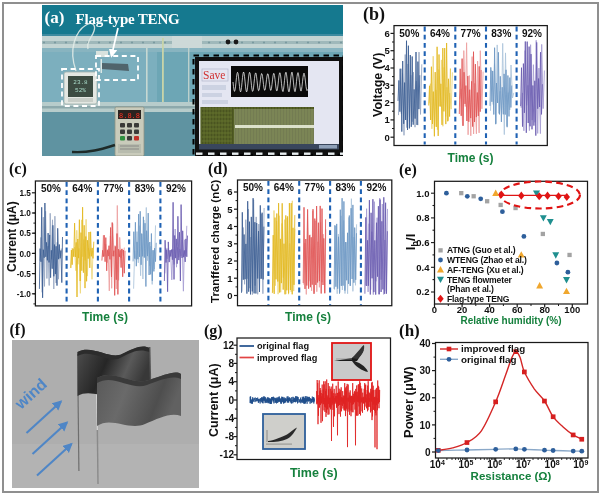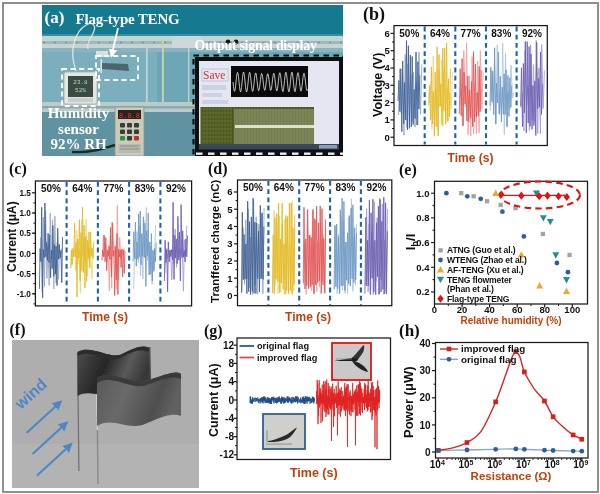--- a/index.html
+++ b/index.html
@@ -9,21 +9,21 @@
 svg text.tk{font-family:"Liberation Sans",sans-serif;fill:#111;}
 .b7{font-size:7px;font-weight:bold;}
 .b85{font-size:8.2px;font-weight:bold;}
 .b88{font-size:8.6px;font-weight:bold;letter-spacing:-0.15px;}
 .b92{font-size:9.2px;font-weight:bold;}
 .b95{font-size:9.5px;font-weight:bold;}
 .b98{font-size:9.8px;font-weight:bold;}
 .b10{font-size:10px;font-weight:bold;}
 .plab{position:absolute;font-family:"Liberation Serif",serif;font-weight:bold;font-size:17px;color:#111;}
 .alab{position:absolute;font-family:"Liberation Serif",serif;font-weight:bold;color:#fff;}
-.xlab{position:absolute;font-weight:bold;font-size:12px;color:#c2410c;text-align:center;width:160px;}
+.xlab{position:absolute;font-weight:bold;font-size:12px;color:#15803d;text-align:center;width:160px;}
 .ylab{position:absolute;font-weight:bold;font-size:12px;color:#111;white-space:nowrap;line-height:1;transform:rotate(-90deg);transform-origin:left top;}
 </style></head>
 <body>
 <div class="frame"></div>
 
 <div class="abs" style="left:41.5px;top:5px;width:301px;height:151px;">
 <svg width="301" height="151" viewBox="0 0 301 151">
       <rect x="0" y="0" width="301" height="151" fill="#6da6b5"></rect>
 <rect x="0" y="0" width="301" height="29" fill="#15798f"></rect>
 <rect x="0" y="29" width="301" height="5" fill="#3d8ba0"></rect>
@@ -217,22 +217,20 @@
 <rect x="298" y="147.5" width="6.5" height="2.4" fill="#e8eef0"></rect>
 <defs>
         <marker id="aw" markerWidth="6.5" markerHeight="6" refX="4" refY="2.5" orient="auto">
           <path d="M0,0 L5,2.5 L0,5 Z" fill="#fff"></path>
         </marker>
       </defs>
 <line x1="76" y1="23" x2="69.5" y2="51" stroke="#fff" stroke-width="1.7" marker-end="url(#aw)"></line>
     </svg>
 <div class="alab" style="left:3px;top:3px;font-size:17px;">(a)</div>
 <div class="alab" style="left:34px;top:6px;font-size:15px;letter-spacing:-0.2px;">Flag-type TENG</div>
-<div class="alab" style="left:153px;top:33px;font-size:14px;letter-spacing:-0.3px;">Output signal display</div>
-<div class="alab" style="left:4px;top:101px;width:66px;text-align:center;font-size:15px;line-height:15.5px;">Humidity<br>sensor<br>92% RH</div>
 </div>
 
 <svg class="abs" style="left:0;top:0;" width="600" height="494" viewBox="0 0 600 494">
 <path d="M398.5,115.1 L399.7,68.8 L401.3,113.6 L402.5,73.3 L404.0,135.3 L405.2,54.5 L406.8,127.6 L408.0,64.0 L409.5,121.3 L410.8,75.2 L412.3,121.7 L413.5,72.2 L415.0,127.2 L416.3,81.2 L417.8,125.1 L419.0,52.1 L420.5,114.4 L421.8,64.3" fill="none" stroke="#9aa9c4" stroke-width="0.9"></path>
 <path d="M398.0,100.9 L398.9,80.4 L399.9,111.7 L400.8,68.7 L401.8,131.6 L402.7,61.0 L403.7,123.8 L404.6,82.6 L405.6,120.0 L406.5,40.7 L407.5,130.0 L408.4,45.7 L409.4,128.4 L410.3,55.0 L411.3,126.8 L412.2,56.5 L413.2,124.7 L414.1,89.4 L415.1,118.6 L416.0,52.0 L417.0,124.9 L417.9,61.6 L418.9,109.1 L419.8,75.2" fill="none" stroke="#3c5f94" stroke-width="0.85"></path>
 <path d="M429.2,103.2 L430.4,83.7 L431.9,128.8 L433.2,56.2 L434.7,126.3 L435.9,89.8 L437.4,129.7 L438.7,69.6 L440.2,106.9 L441.4,59.9 L442.9,126.3 L444.2,67.4 L445.7,116.4 L446.9,87.3 L448.4,120.6 L449.7,93.2 L451.2,109.2 L452.4,72.3" fill="none" stroke="#eed87e" stroke-width="0.9"></path>
 <path d="M428.7,105.5 L429.5,85.8 L430.6,120.0 L431.4,66.7 L432.5,124.0 L433.3,91.6 L434.4,136.3 L435.2,72.1 L436.3,126.9 L437.1,46.8 L438.2,135.9 L439.0,54.5 L440.1,106.2 L440.9,83.8 L442.0,124.9 L442.8,48.1 L443.9,111.4 L444.7,48.1 L445.8,124.1 L446.6,43.0 L447.7,121.3 L448.5,78.8 L449.6,116.5 L450.4,68.5" fill="none" stroke="#e3b820" stroke-width="0.85"></path>
 <path d="M459.8,98.7 L461.1,88.8 L462.6,125.5 L463.8,50.6 L465.3,106.5 L466.6,42.7 L468.1,134.8 L469.3,75.5 L470.8,135.8 L472.1,56.6 L473.6,134.0 L474.8,83.4 L476.4,133.8 L477.6,61.1 L479.1,132.9 L480.3,50.7 L481.9,108.8 L483.1,71.6" fill="none" stroke="#eda1a1" stroke-width="0.9"></path>
 <path d="M459.3,114.0 L460.2,68.8 L461.2,115.8 L462.1,58.6 L463.1,125.8 L464.0,72.2 L465.0,103.9 L465.9,85.6 L466.9,121.0 L467.8,76.1 L468.8,121.8 L469.7,89.7 L470.7,118.1 L471.6,81.3 L472.6,126.6 L473.5,51.7 L474.5,122.0 L475.4,64.1 L476.4,117.1 L477.3,92.5 L478.3,115.9 L479.2,66.4 L480.2,111.7 L481.1,70.0" fill="none" stroke="#e05555" stroke-width="0.85"></path>
 <path d="M490.5,110.8 L491.7,70.4 L493.2,104.5 L494.5,63.7 L496.0,123.6 L497.2,44.9 L498.7,113.4 L500.0,91.3 L501.5,112.7 L502.7,43.4 L504.3,134.6 L505.5,52.9 L507.0,125.9 L508.2,92.6 L509.8,109.9 L511.0,65.0 L512.5,98.0 L513.8,92.8" fill="none" stroke="#afc6dc" stroke-width="0.9"></path>

